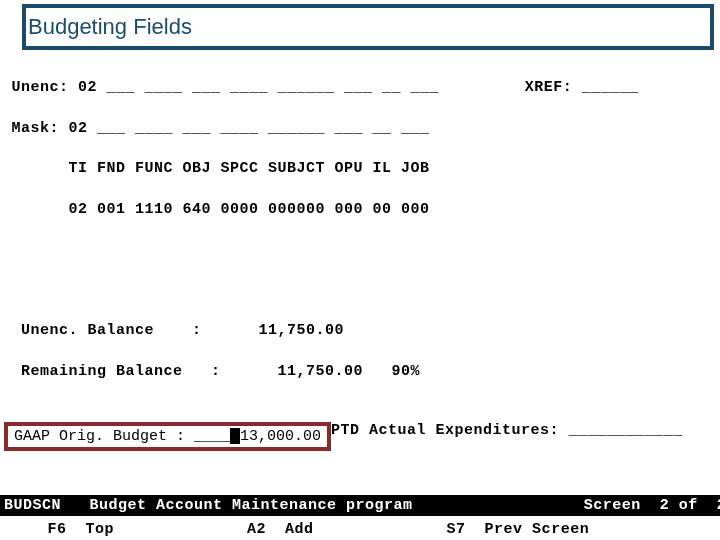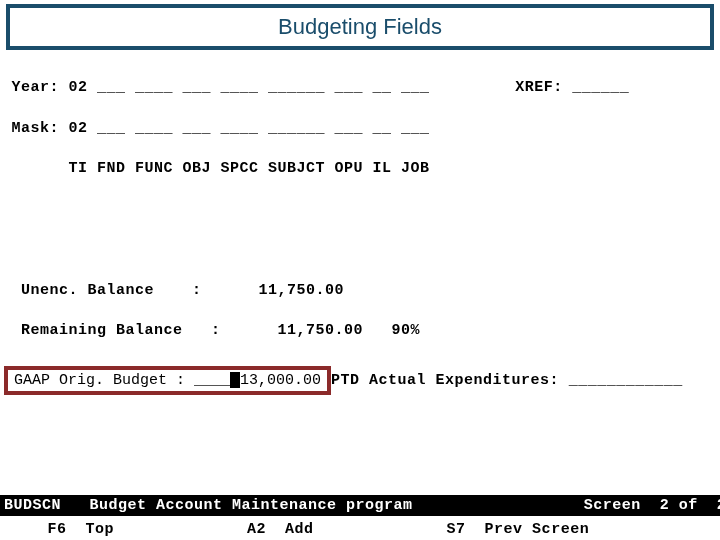--- a/index.html
+++ b/index.html
@@ -9,23 +9,22 @@
     font-family: "Courier New", monospace;
     font-size: 15px;
     background: #fff;
     color: #000;
     position: relative;
     overflow: hidden;
   }
   .title-bar {
     border: 4px solid #1a4d6b;
     background: #fff;
-    padding: 6px 12px;
-    text-align: center;
-    margin: 4px 6px 8px 6px;
+    padding: 6px 2px;
+    margin: 4px 6px 8px 22px;
   }
   .title-bar span {
     font-family: Arial, sans-serif;
     font-size: 22px;
     color: #1a4d6b;
     font-weight: 400;
   }
   .term {
     white-space: pre;
     line-height: 1.35;
@@ -63,34 +62,35 @@
     position: absolute;
     left: 0;
     bottom: 2px;
     width: 100%;
     white-space: pre;
     font-weight: bold;
     letter-spacing: 0.5px;
     padding-left: 19px;
   }
   .line { display: block; }
-  .gaap-line { display: flex; align-items: center; margin-top: 4px; margin-bottom: 4px; }
+  .gaap-line { display: flex; margin-top: 20px; margin-bottom: 4px; }
   .gaap-rest { white-space: pre; font-weight: bold; letter-spacing: 0.5px; }
 </style>
 </head>
 <body>
 
 <div class="title-bar">
   <span>Budgeting Fields</span>
 </div>
 
 <div class="term">
-<span class="line"> <span>Year:</span> <span>02 ___ ____ ___ ____ ______ ___ __ ___</span>         <span>XREF:</span> <span>______</span></span>
+<span class="line"> <span>Unenc:</span> <span>02 ___ ____ ___ ____ ______ ___ __ ___</span>         <span>XREF:</span> <span>______</span></span>
 <span class="line"> <span>Mask:</span> <span>02 ___ ____ ___ ____ ______ ___ __ ___</span></span>
 <span class="line">       <span>TI FND FUNC OBJ SPCC SUBJCT OPU IL JOB</span></span>
+<span class="line">       <span>02 001 1110 640 0000 000000 000 00 000</span></span>
 <span class="line"> </span>
 <span class="line"> </span>
 <span class="line">  <span>Unenc. Balance</span>    :      <span>11,750.00</span></span>
 <span class="line">  <span>Remaining Balance</span>   :      <span>11,750.00</span>   <span>90%</span></span>
 </div>
 
 <div class="gaap-line">
   <span class="gaap-row"><span>GAAP Orig. Budget</span>   :  ____<span class="cursor-block"></span><span>13,000.00</span></span>
   <span class="gaap-rest"><span>PTD Actual Expenditures:</span> <span>____________</span></span>
 </div>

